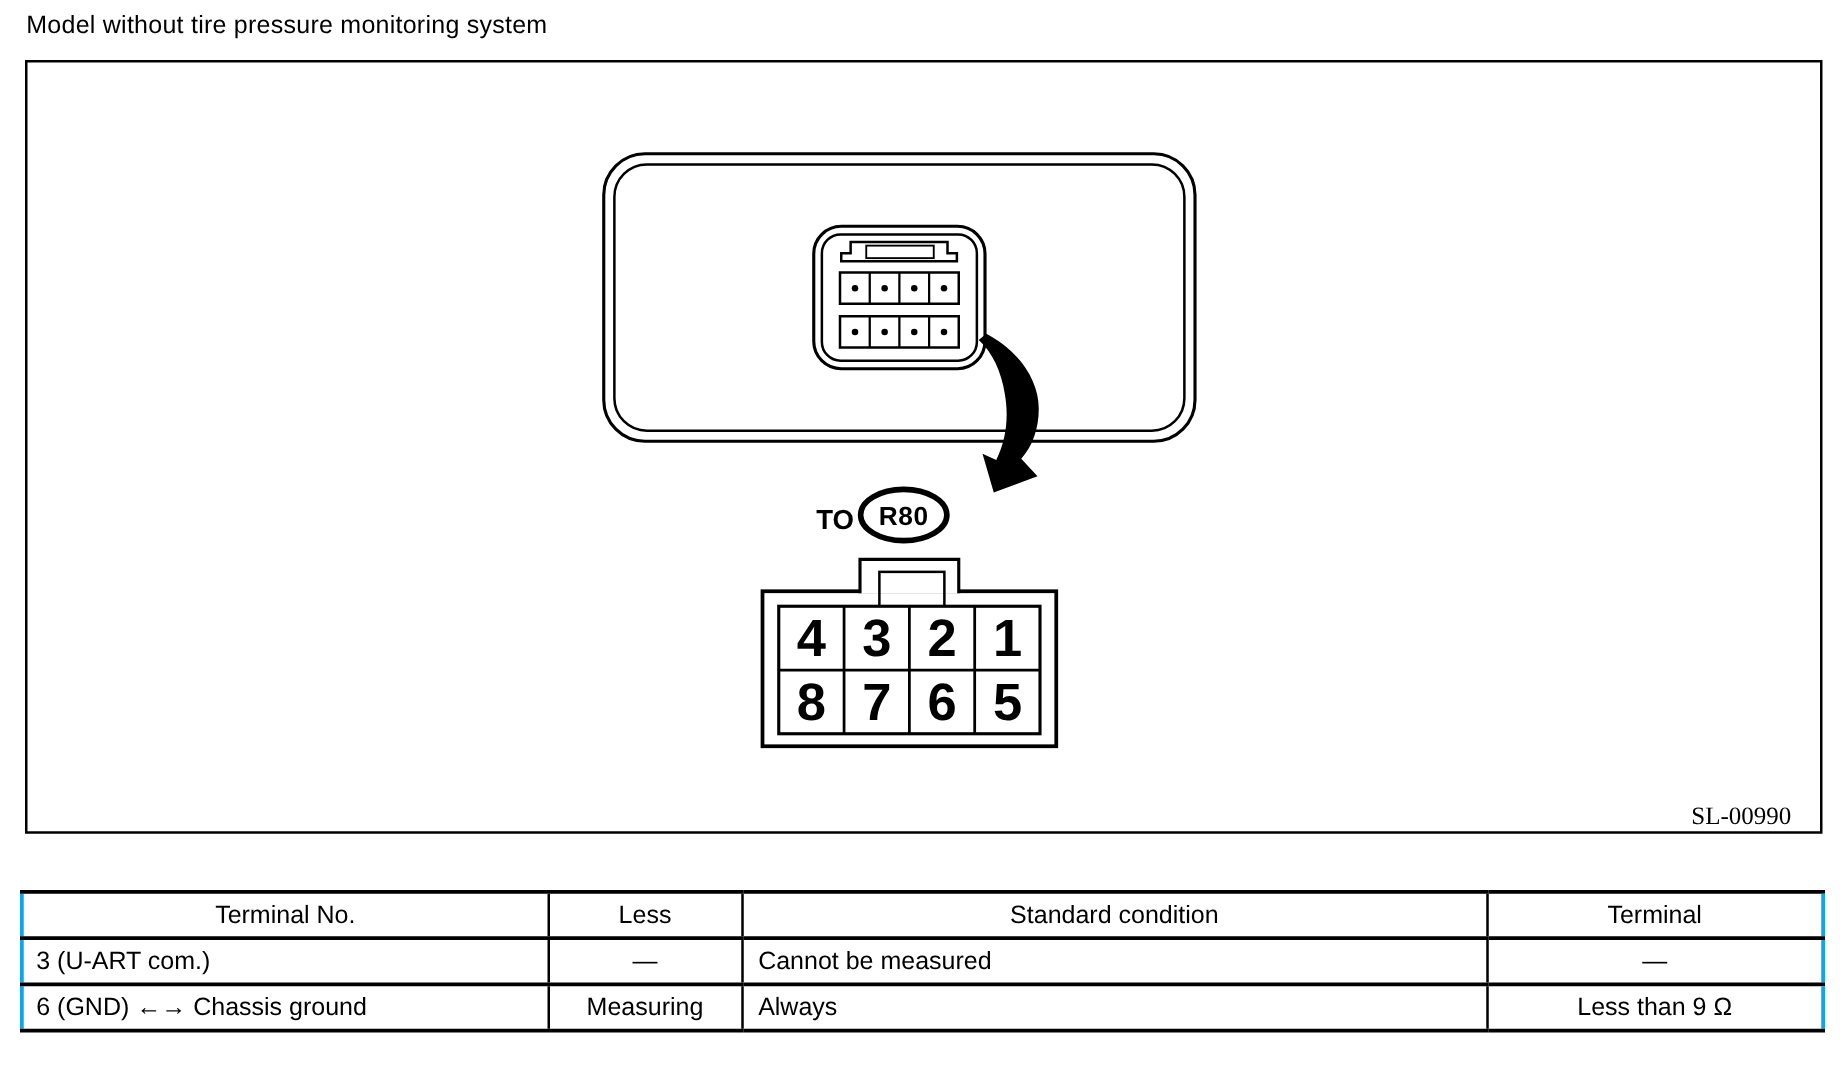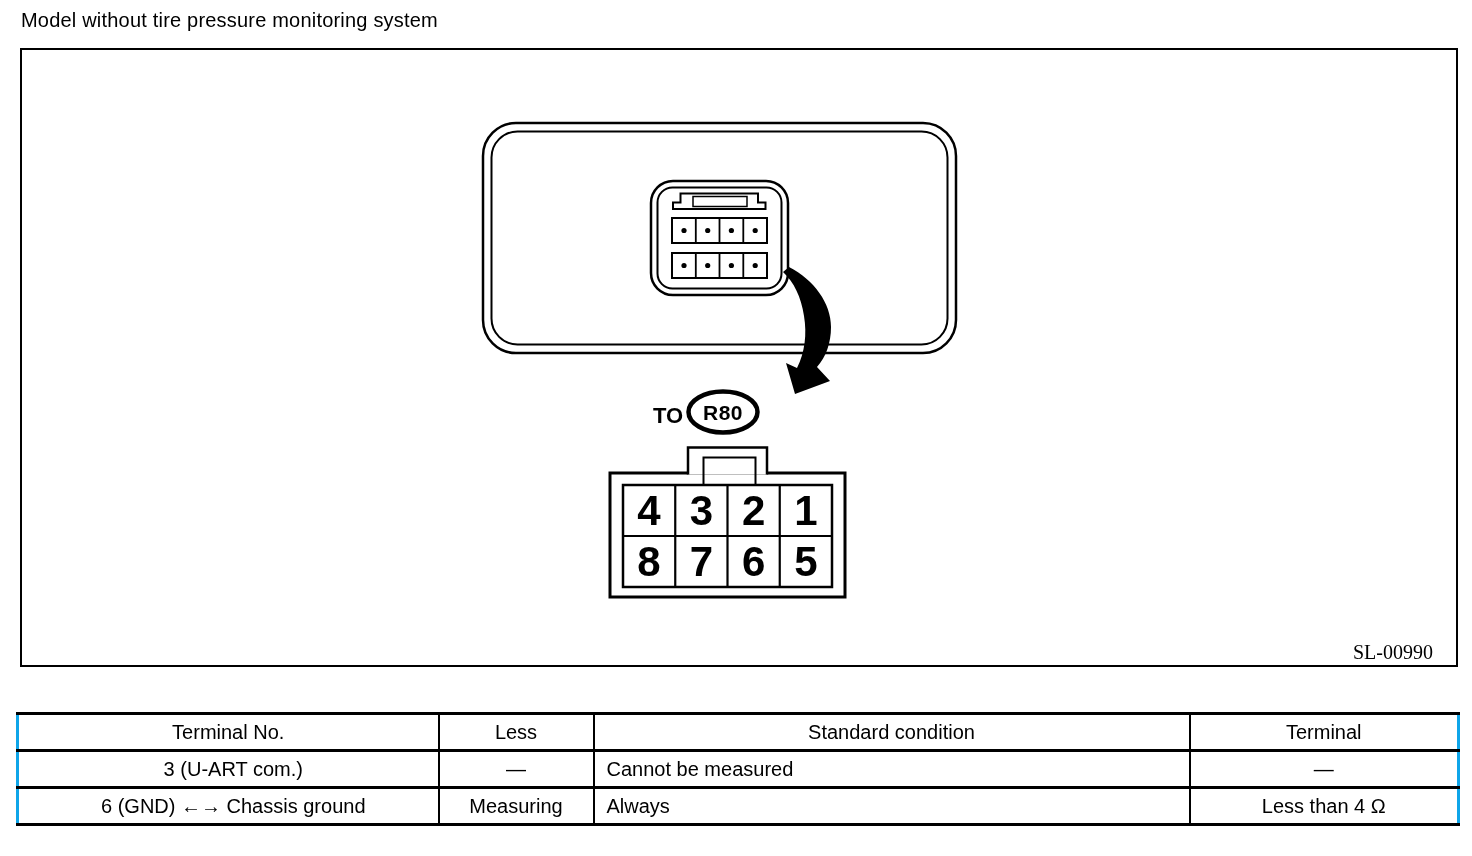--- a/index.html
+++ b/index.html
@@ -24,21 +24,21 @@
     font-size:20px;
     border:3px solid #0ea5e9;
   }
   table.spec th, table.spec td {
     border-left:2px solid #000; border-right:2px solid #000;
     border-top:3px solid #000; border-bottom:3px solid #000;
     height:34px; padding:0; font-weight:normal;
     white-space:nowrap; overflow:hidden;
   }
   table.spec th { text-align:center; }
-  table.spec td:nth-child(1) { text-align:center; padding-left:10px; }
+  table.spec td:nth-child(1) { text-align:left; padding-left:10px; }
   table.spec td:nth-child(2) { text-align:center; }
   table.spec td:nth-child(3) { text-align:left; padding-left:12px; }
   table.spec td:nth-child(4) { text-align:center; }
 </style>
 </head>
 <body>
 
 <div class="page-title">Model without tire pressure monitoring system</div>
 
 <svg class="diagram" width="1472" height="856" viewBox="0 0 1472 856">
@@ -124,16 +124,16 @@
     <tr>
       <td>3 (U-ART com.)</td>
       <td>—</td>
       <td>Cannot be measured</td>
       <td>—</td>
     </tr>
     <tr>
       <td>6 (GND) ←→ Chassis ground</td>
       <td>Measuring</td>
       <td>Always</td>
-      <td>Less than 4 Ω</td>
+      <td>Less than 9 Ω</td>
     </tr>
   </tbody>
 </table>
 
 </body></html>

